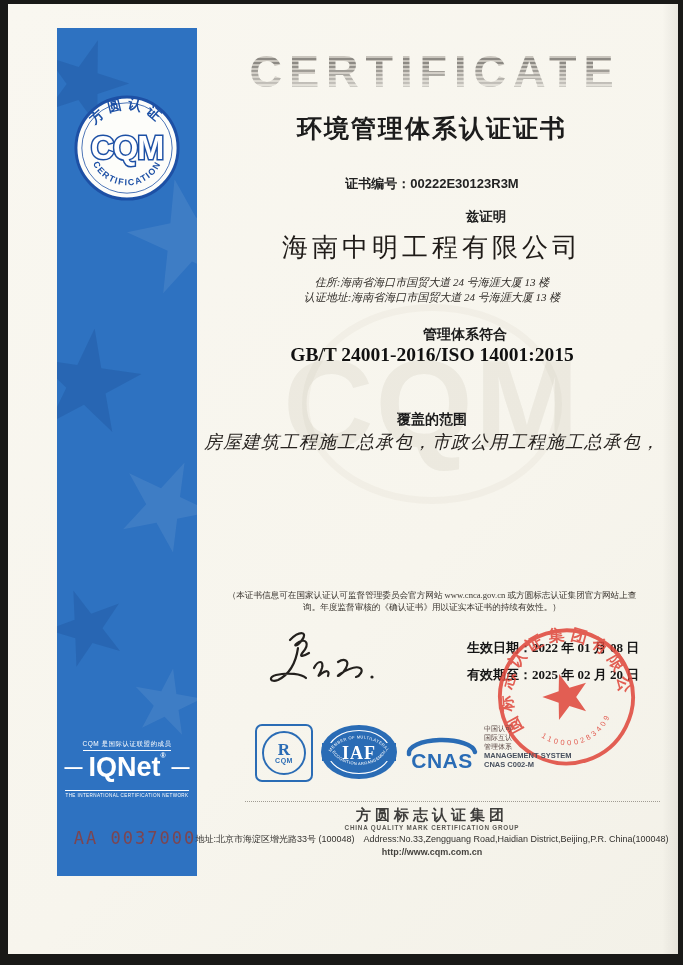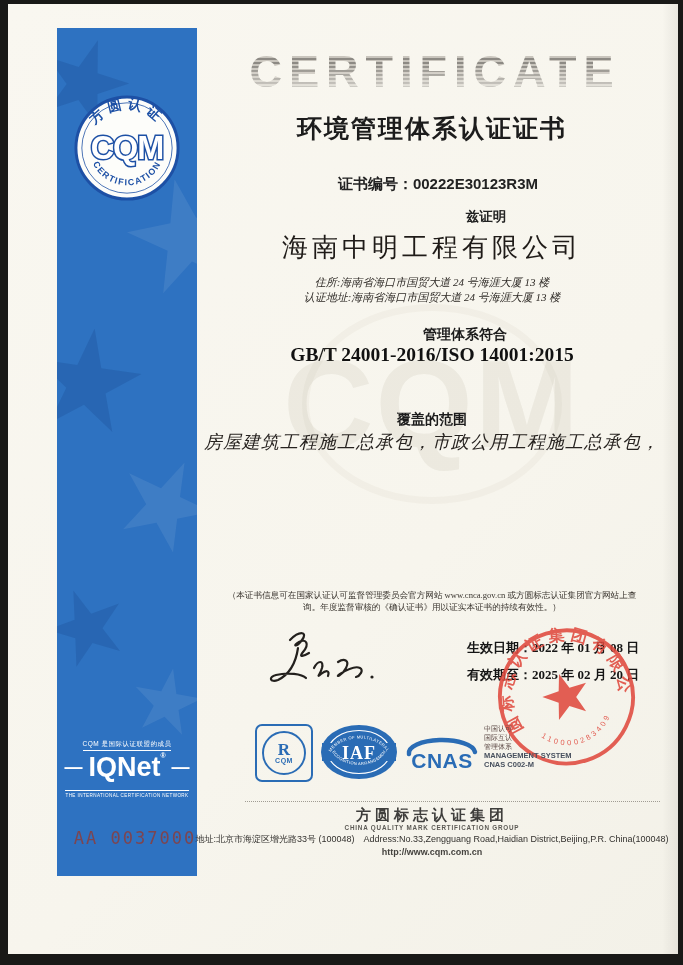--- a/index.html
+++ b/index.html
@@ -49,21 +49,21 @@
 
   .cert-wm {
     left:18px; top:42px; width:440px; text-align:center;
     font-size:45px; font-weight:bold; letter-spacing:7px;
     background-image:
       linear-gradient(to bottom, rgba(248,246,239,0) 35%, rgba(248,246,239,0.55) 75%, rgba(248,246,239,0.95) 100%),
       repeating-linear-gradient(to bottom, #8d8a84 0px, #8d8a84 2px, #c9c5bd 2px, #c9c5bd 4px);
     -webkit-background-clip:text; background-clip:text; color:transparent;
   }
   .page-title { left:0; top:108px; width:470px; font-size:25px; font-weight:bold; color:#1c1c1c; letter-spacing:2px; }
-  .cert-no { left:6px; top:171px; width:470px; font-size:15px; color:#222; font-weight:bold; }
+  .cert-no { left:0; top:171px; width:470px; font-size:13px; color:#222; font-weight:bold; }
   .certify { left:12px; top:204px; width:470px; font-size:13.5px; color:#222; font-weight:bold;margin-left:42px; }
   .company { left:0; top:226px; width:470px; font-size:26px; color:#1f1b18; letter-spacing:4px;
     font-family:"Liberation Serif", serif; }
   .info-lines { left:0; top:271px; width:470px; font-size:11px; line-height:15px; color:#2e2a26;
     font-family:"Liberation Serif", serif; font-style:italic; }
   .conform { left:0; top:322px; width:470px; font-size:14px; font-weight:bold; color:#1c1c1c;margin-left:33px; }
   .std-code { left:0; top:340px; width:470px; font-size:19.5px; font-weight:bold; color:#111;
     font-family:"Liberation Serif", serif; }
 
   .cqm-center-wm { left:55px; top:325px; width:360px; height:150px; text-align:center;

